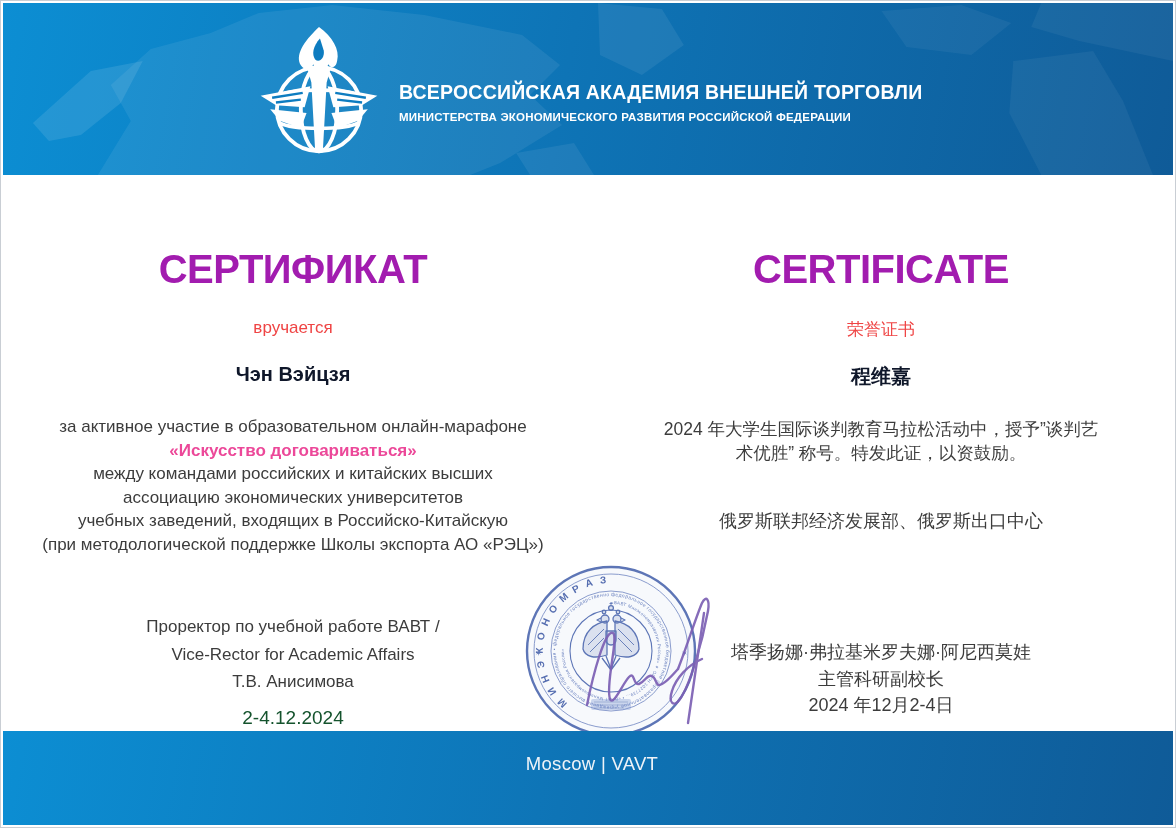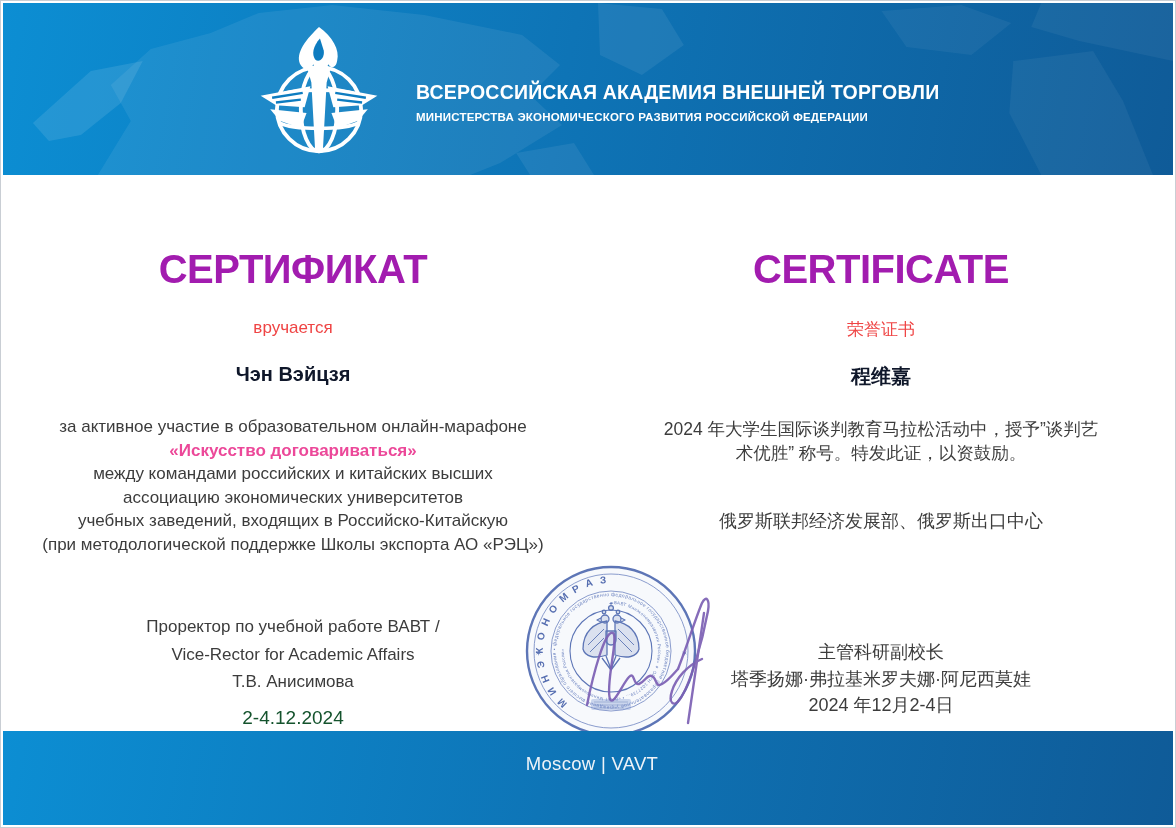--- a/index.html
+++ b/index.html
@@ -19,21 +19,21 @@
     position:absolute; left:2px; right:2px;
     background:linear-gradient(100deg,#0c8ed3 0%,#0e74b6 48%,#0f5b98 100%);
     overflow:hidden;
   }
   .hdr{ top:2px; height:172px; }
   .ftr{ bottom:2px; height:94px; }
   .map-svg{ position:absolute; inset:0; width:100%; height:100%; }
 
   .logo-wrap{ position:absolute; left:244px; top:22px; width:144px; height:132px; }
 
-  .hdr-text{ position:absolute; left:413px; top:78px; color:#ffffff; }
+  .hdr-text{ position:absolute; left:396px; top:78px; color:#ffffff; }
   .hdr-title{ font-size:19.5px; font-weight:bold; letter-spacing:.2px; }
   .hdr-sub{ font-size:11.5px; font-weight:bold; letter-spacing:.2px; margin-top:7px; }
 
   .ftr-text{
     position:absolute; left:0; right:0; top:22px;
     text-align:center; color:#eef3f8; font-size:18.5px; letter-spacing:.3px;margin-left:8px;
   }
 
   
   .col{ position:absolute; width:580px; text-align:center; }
@@ -147,22 +147,22 @@
   <div class="col col-r name-row">程维嘉</div>
 
   <div class="col col-r para para-r">
     <div>2024 年大学生国际谈判教育马拉松活动中，授予”谈判艺</div>
     <div>术优胜” 称号。特发此证，以资鼓励。</div>
   </div>
 
   <div class="col col-r issuer-row">俄罗斯联邦经济发展部、俄罗斯出口中心</div>
 
   <div class="col col-r sig sig-r">
+    <div>塔季扬娜·弗拉基米罗夫娜·阿尼西莫娃</div>
     <div>主管科研副校长</div>
-    <div>塔季扬娜·弗拉基米罗夫娜·阿尼西莫娃</div>
     <div>2024 年12月2-4日</div>
   </div>
 
   <div class="seal-wrap">
     <svg viewBox="0 0 220 182" width="220" height="182">
       <defs>
         <path id="ringA" d="M108,22 a68,68 0 1 1 -0.15,0"></path>
         <path id="ringB" d="M108,35 a55,55 0 1 1 -0.15,0"></path>
         <path id="ringC" d="M108,43 a47,47 0 1 1 -0.15,0"></path>
       </defs>

